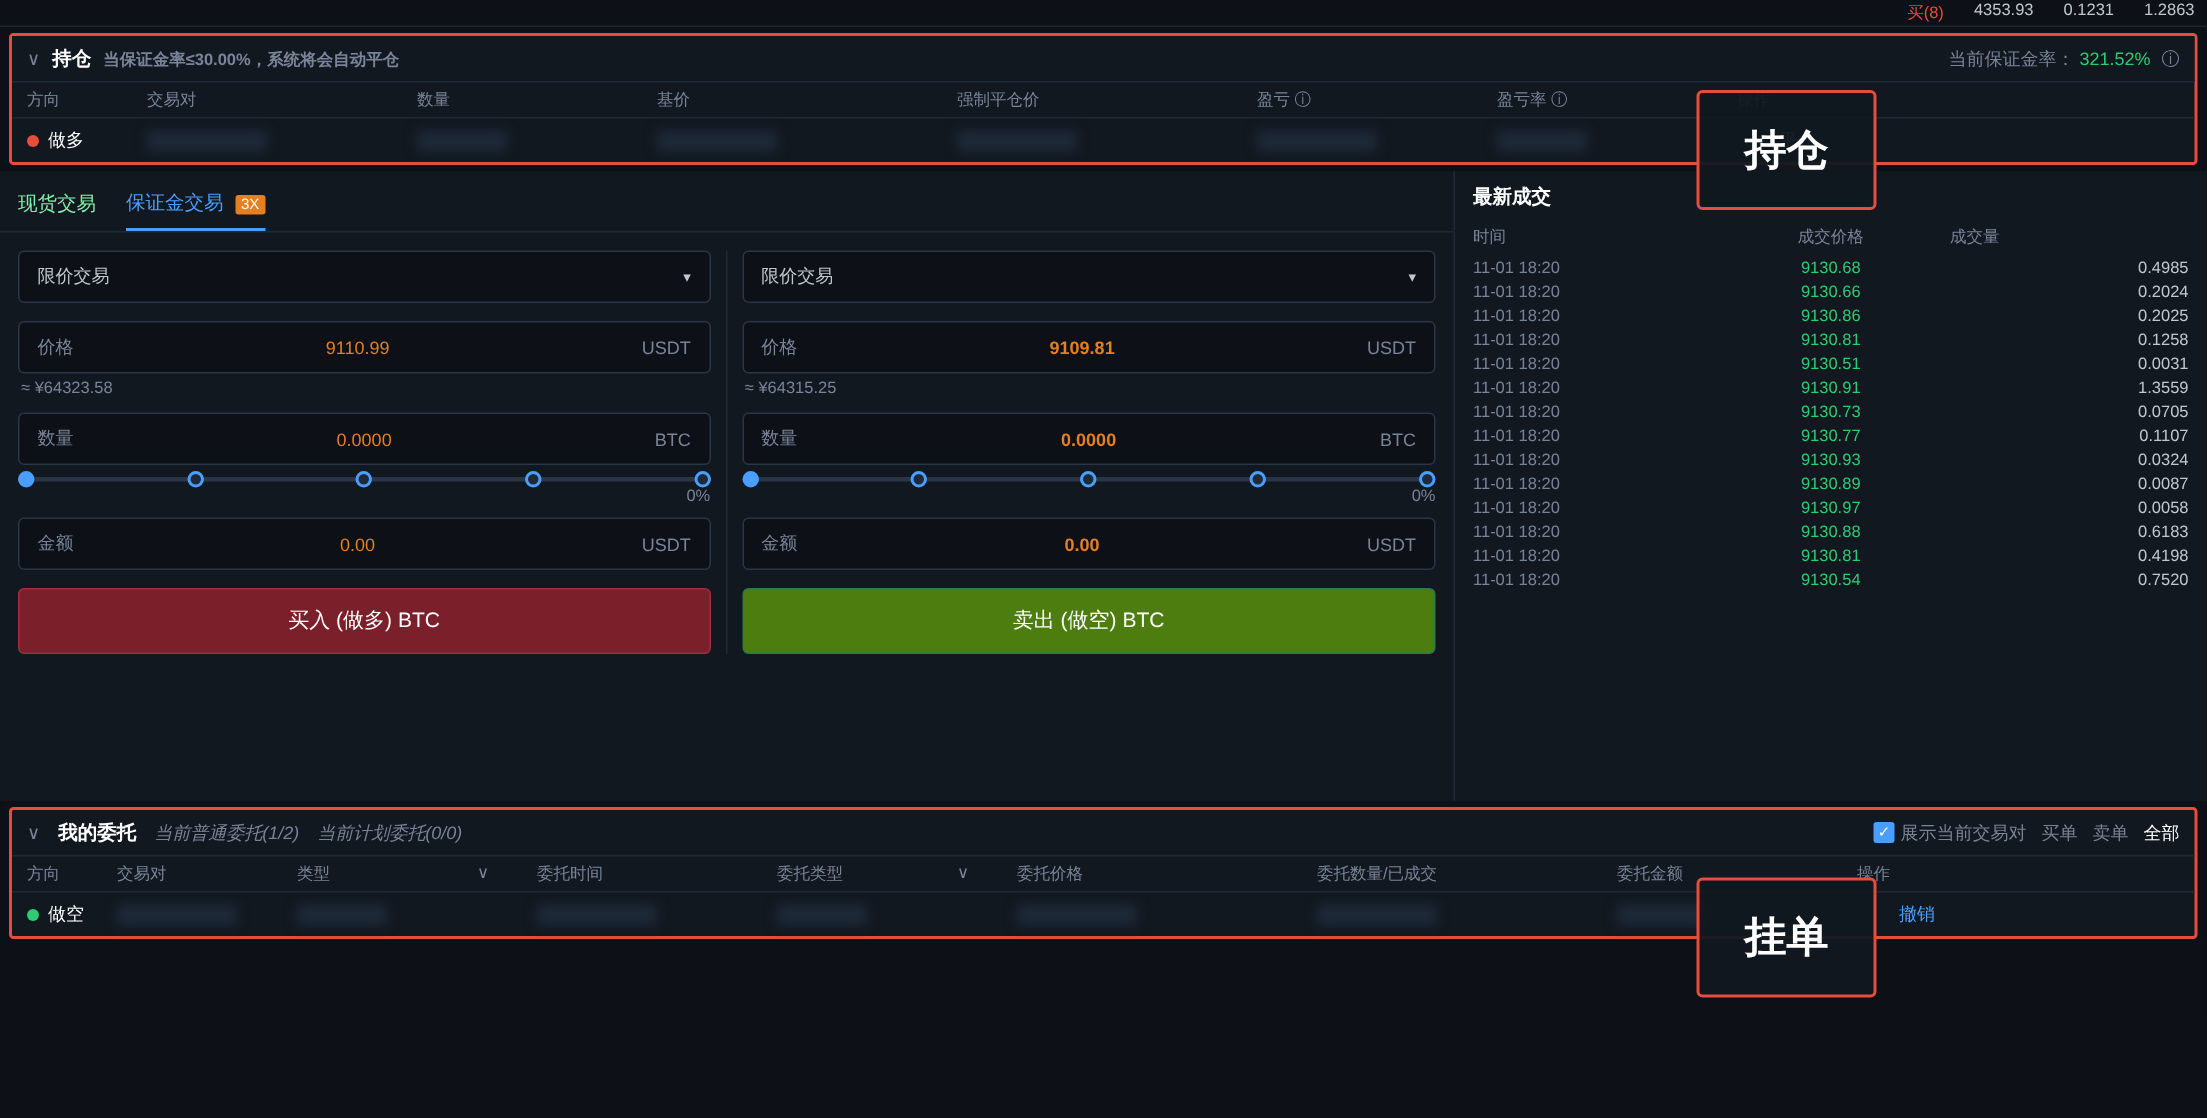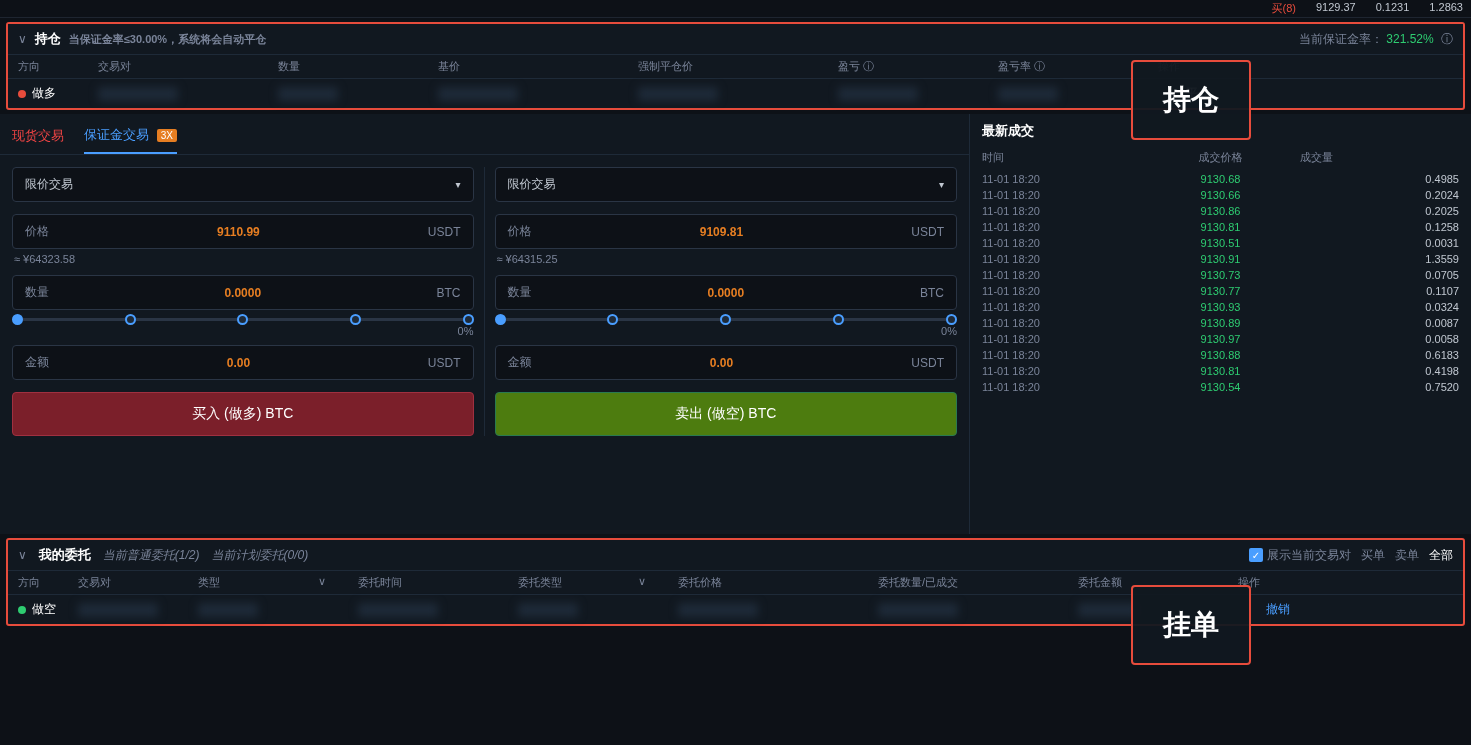--- a/index.html
+++ b/index.html
@@ -144,21 +144,21 @@
     .trading-tabs {
       display: flex;
       align-items: center;
       padding: 8px 12px 0;
       gap: 20px;
       border-bottom: 1px solid #1e2a38;
     }
     .tab-item {
       padding: 4px 0 8px;
       cursor: pointer;
-      color: #ef4444;
+      color: #86efac;
       font-size: 13px;
     }
     .tab-item.active {
       color: #4a9eff;
       border-bottom: 2px solid #4a9eff;
     }
     .badge-3x {
       background: #e67e22;
       color: #fff;
       font-size: 10px;
@@ -195,21 +195,21 @@
       border: 1px solid #2a3545;
       border-radius: 4px;
       display: flex;
       align-items: center;
       justify-content: space-between;
       padding: 8px 12px;
       margin-bottom: 4px;
       background: #0d1117;
     }
     .form-label { color: #7a8499; font-size: 12px; }
-    .form-value-buy { color: #e67e22; font-weight: bold; }
+    .form-value-buy { color: #e67e22; font-weight: normal; }
     .form-value-sell { color: #e67e22; font-weight: bold; }
     .form-unit { color: #7a8499; }
     .approx-text { color: #7a8499; font-size: 11px; margin-bottom: 10px; padding-left: 2px; }
 
     .slider-container {
       margin: 8px 0;
       position: relative;
     }
     .slider-track {
       height: 3px;
@@ -357,21 +357,21 @@
     .chevron-down { font-size: 10px; }
   </style>
 </head>
 <body>
 
 <div style="position:relative; width:1471px; height:745px; overflow:hidden;">
 
   <div class="top-bar">
     <div class="top-bar-right">
       <span class="top-bar-price">买(8)</span>
-      <span class="top-bar-val">9129.37</span>
+      <span class="top-bar-val">4353.93</span>
       <span class="top-bar-val">0.1231</span>
       <span class="top-bar-val">1.2863</span>
     </div>
   </div>
 
   <div class="positions-panel">
     <div class="positions-header">
       <div class="positions-header-left">
         <span class="collapse-icon">∨</span>
         <span class="section-title">持仓</span>

